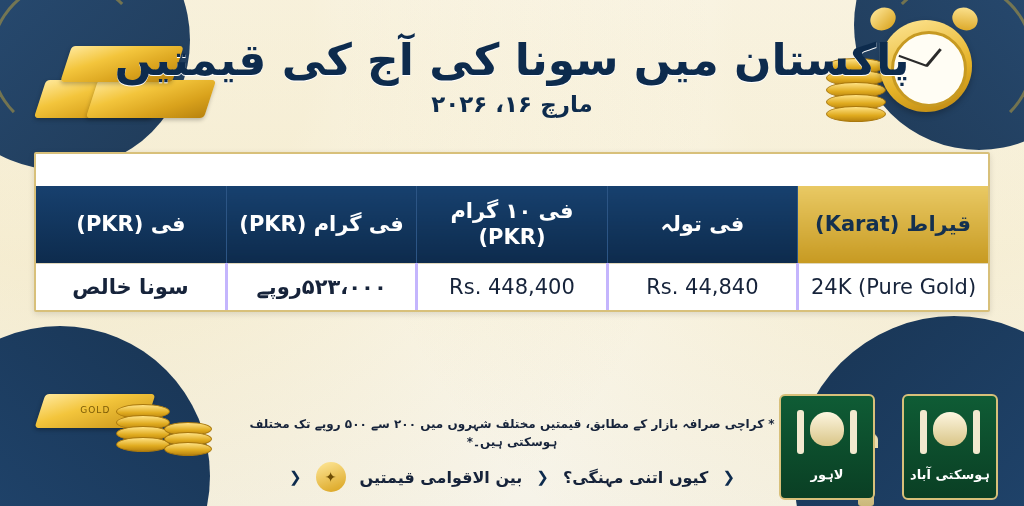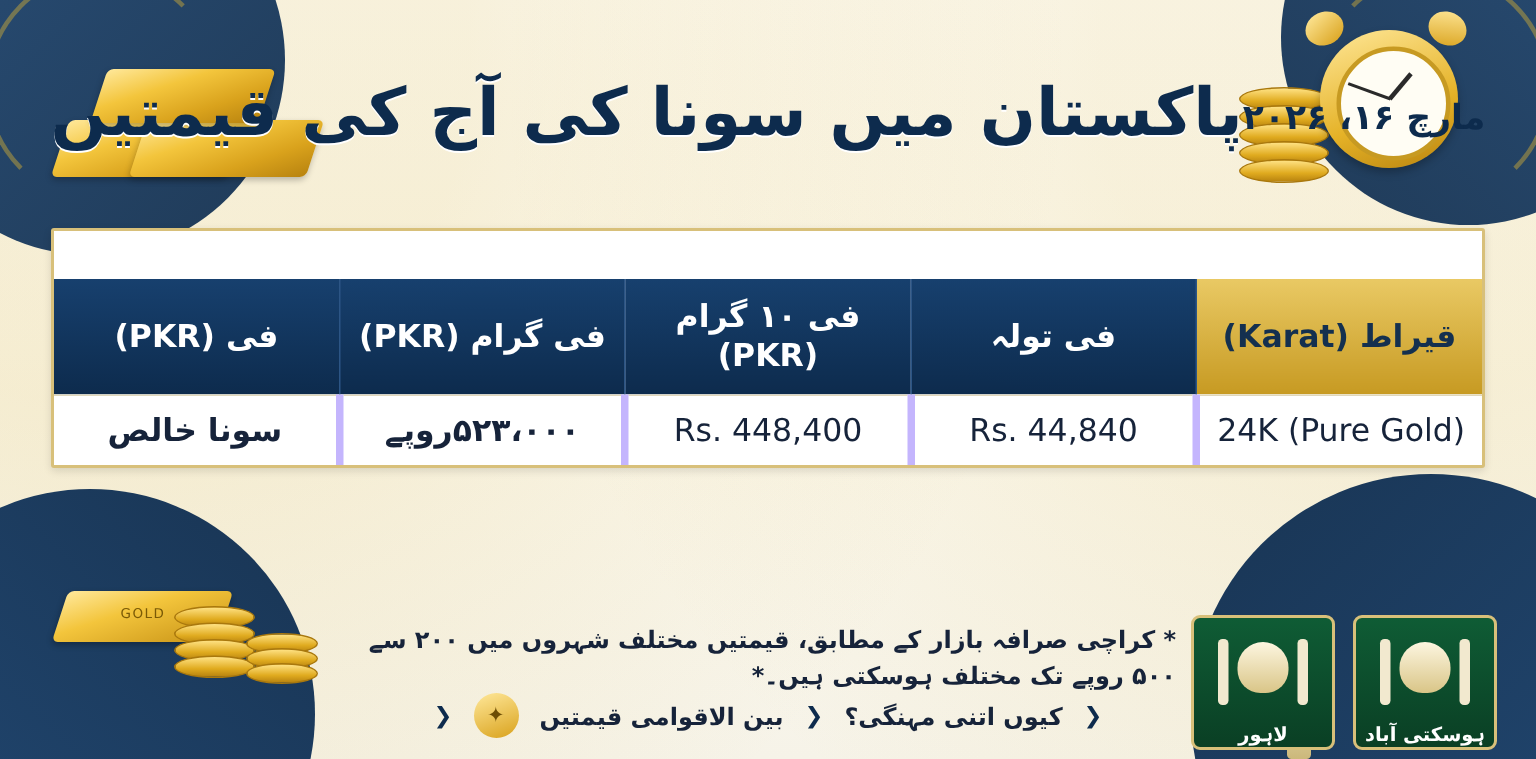--- a/index.html
+++ b/index.html
@@ -39,21 +39,21 @@
     border:3px solid rgba(212,175,55,.45);border-right-color:transparent;border-bottom-color:transparent;
   }
   .gold-arc-tr{
     position:absolute;right:-10px;top:-20px;width:150px;height:150px;border-radius:50%;
     border:3px solid rgba(212,175,55,.45);border-left-color:transparent;border-bottom-color:transparent;
   }
 
   
   .header{
     position:absolute;left:0;right:0;top:10px;height:132px;
-    display:flex;align-items:center;justify-content:center;flex-direction:row;
+    display:flex;align-items:center;justify-content:center;flex-direction:column;
     z-index:5;
   }
   .title{
     font-family:"DejaVu Sans","Liberation Sans",sans-serif;
     direction:rtl;font-weight:bold;color:#0d2b4d;
     font-size:44px;line-height:1.15;letter-spacing:0px;
     text-shadow:0 1px 0 #fff;
   }
   .subtitle{
     direction:rtl;color:#0d2b4d;font-weight:bold;font-size:23px;margin-top:6px;
@@ -112,31 +112,31 @@
     border-right:1px solid #2c5585;
     direction:rtl;
   }
   thead th:last-child{border-right:none;}
   thead th.gold{
     background:linear-gradient(180deg,#e9c964,#c79a22);
     color:#14304f;
   }
   tbody td{
     font-size:21px;color:#16233a;text-align:center;
-    padding:11px 8px;border-top:1px solid #e0d7bb;border-right:5px solid #c4b5fd;
+    padding:11px 8px;border-top:1px solid #e0d7bb;border-right:3px solid #c4b5fd;
     background:#ffffff;
   }
   tbody td:last-child{border-right:none;}
   tbody td.rtl{direction:rtl;font-weight:bold;}
   tbody tr:nth-child(even) td{background:#fffdf6;}
 
   
   .note{
     position:absolute;left:240px;right:240px;top:415px;z-index:7;
-    direction:rtl;color:#16233a;font-size:16px;font-weight:bold;
+    text-align:center;direction:rtl;color:#16233a;font-size:12px;font-weight:bold;
     line-height:1.5;
   }
 
   
   .links{
     position:absolute;left:250px;right:250px;top:462px;z-index:7;
     display:flex;align-items:center;justify-content:center;gap:14px;direction:rtl;
     color:#16233a;font-size:16px;font-weight:bold;
   }
   .chev{color:#0d2b4d;font-size:15px;}
@@ -163,22 +163,22 @@
   .bl-coins2{position:absolute;left:134px;top:40px;}
   .bl-coins2 .coin{width:46px;height:12px;}
 
   
   .cities{position:absolute;right:26px;bottom:6px;display:flex;gap:12px;z-index:7;}
   .city{
     width:92px;height:86px;border-radius:6px;
     background:linear-gradient(180deg,#0f5c35,#0a3f24);
     border:2px solid #d8c07a;
     display:flex;flex-direction:column;align-items:center;justify-content:flex-end;
-    padding-bottom:0;color:#ffffff;font-size:13px;font-weight:bold;direction:rtl;
-    overflow:hidden;position:relative;
+    padding-bottom:16px;color:#ffffff;font-size:13px;font-weight:bold;direction:rtl;
+    overflow:hidden;position:relative;margin-left:15px;
   }
   .dome{
     position:absolute;top:16px;left:50%;transform:translateX(-50%);
     width:34px;height:34px;border-radius:50% 50% 45% 45%;
     background:linear-gradient(180deg,#fdf6e0,#d9c587);
   }
   .minar{
     position:absolute;top:14px;width:7px;height:44px;background:#f2e9cf;border-radius:3px;
   }
   .minar.l{left:16px;}

